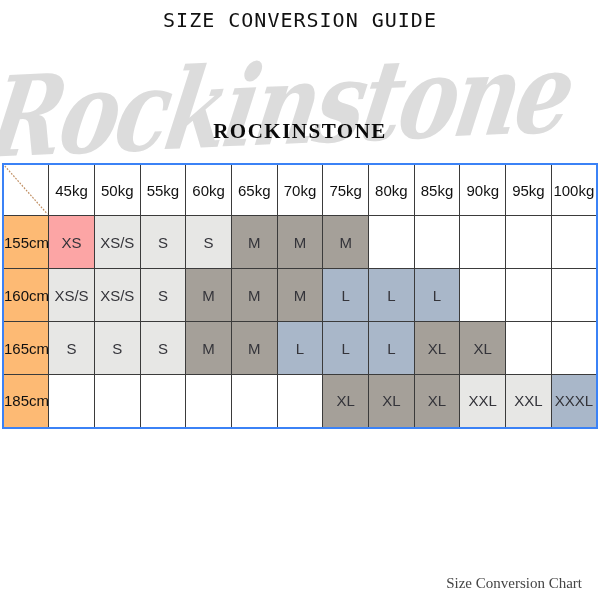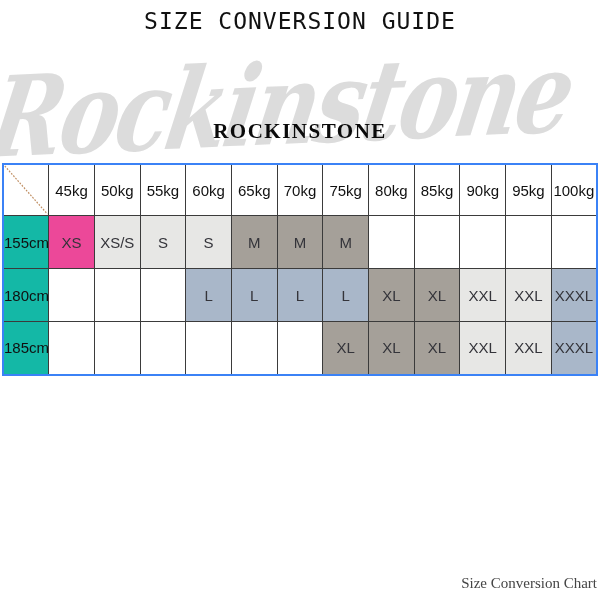--- a/index.html
+++ b/index.html
@@ -28,21 +28,21 @@
     pointer-events: none;
   }
   .title {
     position: absolute;
     top: 8px; left: 0; right: 0;
     z-index: 1;
     margin: 0;
     text-align: center;
     font-family: "DejaVu Sans Mono", monospace;
     font-weight: 500;
-    font-size: 23px;
+    font-size: 20px;
     letter-spacing: 1px;
     color: #111;
   }
   .subtitle {
     position: absolute;
     top: 43px; left: 0; right: 0;
     z-index: 1;
     margin: 0;
     text-align: center;
     font-size: 12.5px;
@@ -87,27 +87,27 @@
     border: 1.5px solid #3b3b3b;
     text-align: center;
     vertical-align: middle;
     font-size: 15px;
     font-weight: normal;
     padding: 0;
     overflow: hidden;
   }
   table.size-table thead th { height: 50px; color: #101010; background: #ffffff; }
   table.size-table tbody tr { height: 53px; }
-  table.size-table .rowhead { width: 56px; background: #14b8a6; color: #101010; }
+  table.size-table .rowhead { width: 56px; background: #fdba74; color: #101010; }
   table.size-table td { color: #34343a; }
   th.corner { position: relative; }
   th.corner svg { display: block; width: 100%; height: 100%; }
   .footer {
     position: absolute;
-    right: 3px;
+    right: 18px;
     top: 575px;
     z-index: 1;
     font-family: "Liberation Serif", serif;
     font-size: 15px;
     color: #454545;
   }
 </style>
 </head>
 <body>
 
@@ -139,61 +139,76 @@
           <th>80kg</th>
           <th>85kg</th>
           <th>90kg</th>
           <th>95kg</th>
           <th>100kg</th>
         </tr>
     </thead>
     <tbody>
         <tr>
           <th class="rowhead">155cm</th>
-          <td style="background: #ec4899;">XS</td>
+          <td style="background: #fca5a5;">XS</td>
           <td style="background: rgb(231, 231, 229);">XS/S</td>
           <td style="background: rgb(231, 231, 229);">S</td>
           <td style="background: rgb(231, 231, 229);">S</td>
           <td style="background: rgb(165, 160, 153);">M</td>
           <td style="background: rgb(165, 160, 153);">M</td>
           <td style="background: rgb(165, 160, 153);">M</td>
           <td style="background: rgb(255, 255, 255);"></td>
           <td style="background: rgb(255, 255, 255);"></td>
           <td style="background: rgb(255, 255, 255);"></td>
           <td style="background: rgb(255, 255, 255);"></td>
           <td style="background: rgb(255, 255, 255);"></td>
         </tr>
         <tr>
-          <th class="rowhead">180cm</th>
-          <td style="background: rgb(255, 255, 255);"></td>
-          <td style="background: rgb(255, 255, 255);"></td>
-          <td style="background: rgb(255, 255, 255);"></td>
-          <td style="background: rgb(169, 183, 201);">L</td>
-          <td style="background: rgb(169, 183, 201);">L</td>
-          <td style="background: rgb(169, 183, 201);">L</td>
-          <td style="background: rgb(169, 183, 201);">L</td>
+          <th class="rowhead">160cm</th>
+          <td style="background: rgb(231, 231, 229);">XS/S</td>
+          <td style="background: rgb(231, 231, 229);">XS/S</td>
+          <td style="background: rgb(231, 231, 229);">S</td>
+          <td style="background: rgb(165, 160, 153);">M</td>
+          <td style="background: rgb(165, 160, 153);">M</td>
+          <td style="background: rgb(165, 160, 153);">M</td>
+          <td style="background: rgb(169, 183, 201);">L</td>
+          <td style="background: rgb(169, 183, 201);">L</td>
+          <td style="background: rgb(169, 183, 201);">L</td>
+          <td style="background: rgb(255, 255, 255);"></td>
+          <td style="background: rgb(255, 255, 255);"></td>
+          <td style="background: rgb(255, 255, 255);"></td>
+        </tr>
+        <tr>
+          <th class="rowhead">165cm</th>
+          <td style="background: rgb(231, 231, 229);">S</td>
+          <td style="background: rgb(231, 231, 229);">S</td>
+          <td style="background: rgb(231, 231, 229);">S</td>
+          <td style="background: rgb(165, 160, 153);">M</td>
+          <td style="background: rgb(165, 160, 153);">M</td>
+          <td style="background: rgb(169, 183, 201);">L</td>
+          <td style="background: rgb(169, 183, 201);">L</td>
+          <td style="background: rgb(169, 183, 201);">L</td>
+          <td style="background: rgb(165, 160, 153);">XL</td>
+          <td style="background: rgb(165, 160, 153);">XL</td>
+          <td style="background: rgb(255, 255, 255);"></td>
+          <td style="background: rgb(255, 255, 255);"></td>
+        </tr>
+        <tr>
+          <th class="rowhead">185cm</th>
+          <td style="background: rgb(255, 255, 255);"></td>
+          <td style="background: rgb(255, 255, 255);"></td>
+          <td style="background: rgb(255, 255, 255);"></td>
+          <td style="background: rgb(255, 255, 255);"></td>
+          <td style="background: rgb(255, 255, 255);"></td>
+          <td style="background: rgb(255, 255, 255);"></td>
+          <td style="background: rgb(165, 160, 153);">XL</td>
           <td style="background: rgb(165, 160, 153);">XL</td>
           <td style="background: rgb(165, 160, 153);">XL</td>
           <td style="background: rgb(231, 231, 229);">XXL</td>
           <td style="background: rgb(231, 231, 229);">XXL</td>
           <td style="background: rgb(169, 183, 201);">XXXL</td>
         </tr>
-        <tr>
-          <th class="rowhead">185cm</th>
-          <td style="background: rgb(255, 255, 255);"></td>
-          <td style="background: rgb(255, 255, 255);"></td>
-          <td style="background: rgb(255, 255, 255);"></td>
-          <td style="background: rgb(255, 255, 255);"></td>
-          <td style="background: rgb(255, 255, 255);"></td>
-          <td style="background: rgb(255, 255, 255);"></td>
-          <td style="background: rgb(165, 160, 153);">XL</td>
-          <td style="background: rgb(165, 160, 153);">XL</td>
-          <td style="background: rgb(165, 160, 153);">XL</td>
-          <td style="background: rgb(231, 231, 229);">XXL</td>
-          <td style="background: rgb(231, 231, 229);">XXL</td>
-          <td style="background: rgb(169, 183, 201);">XXXL</td>
-        </tr>
       </tbody>
   </table>
 
   <div class="footer">Size Conversion Chart</div>
 
 </div>
 
 </body></html>

